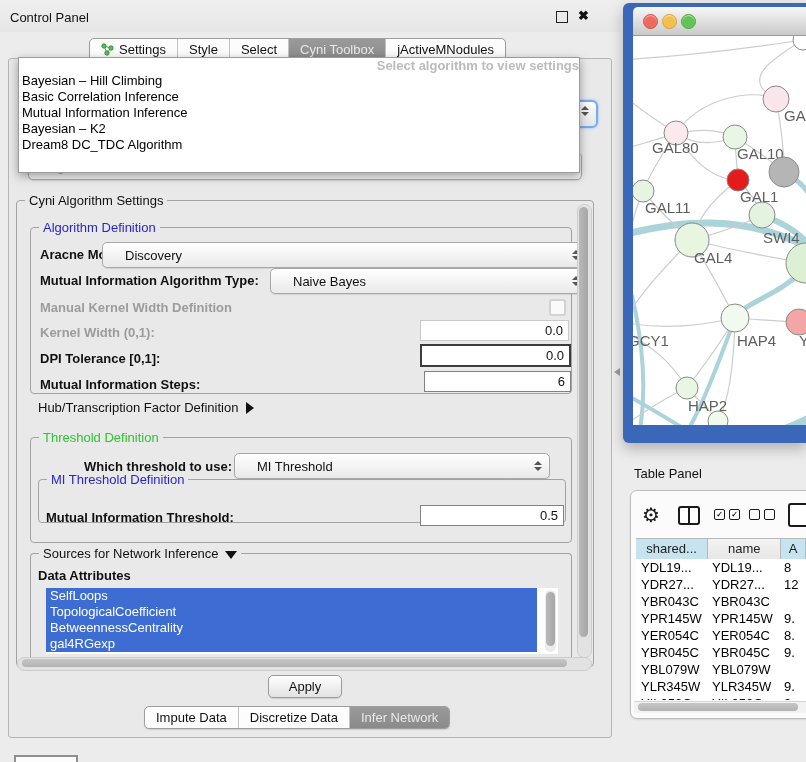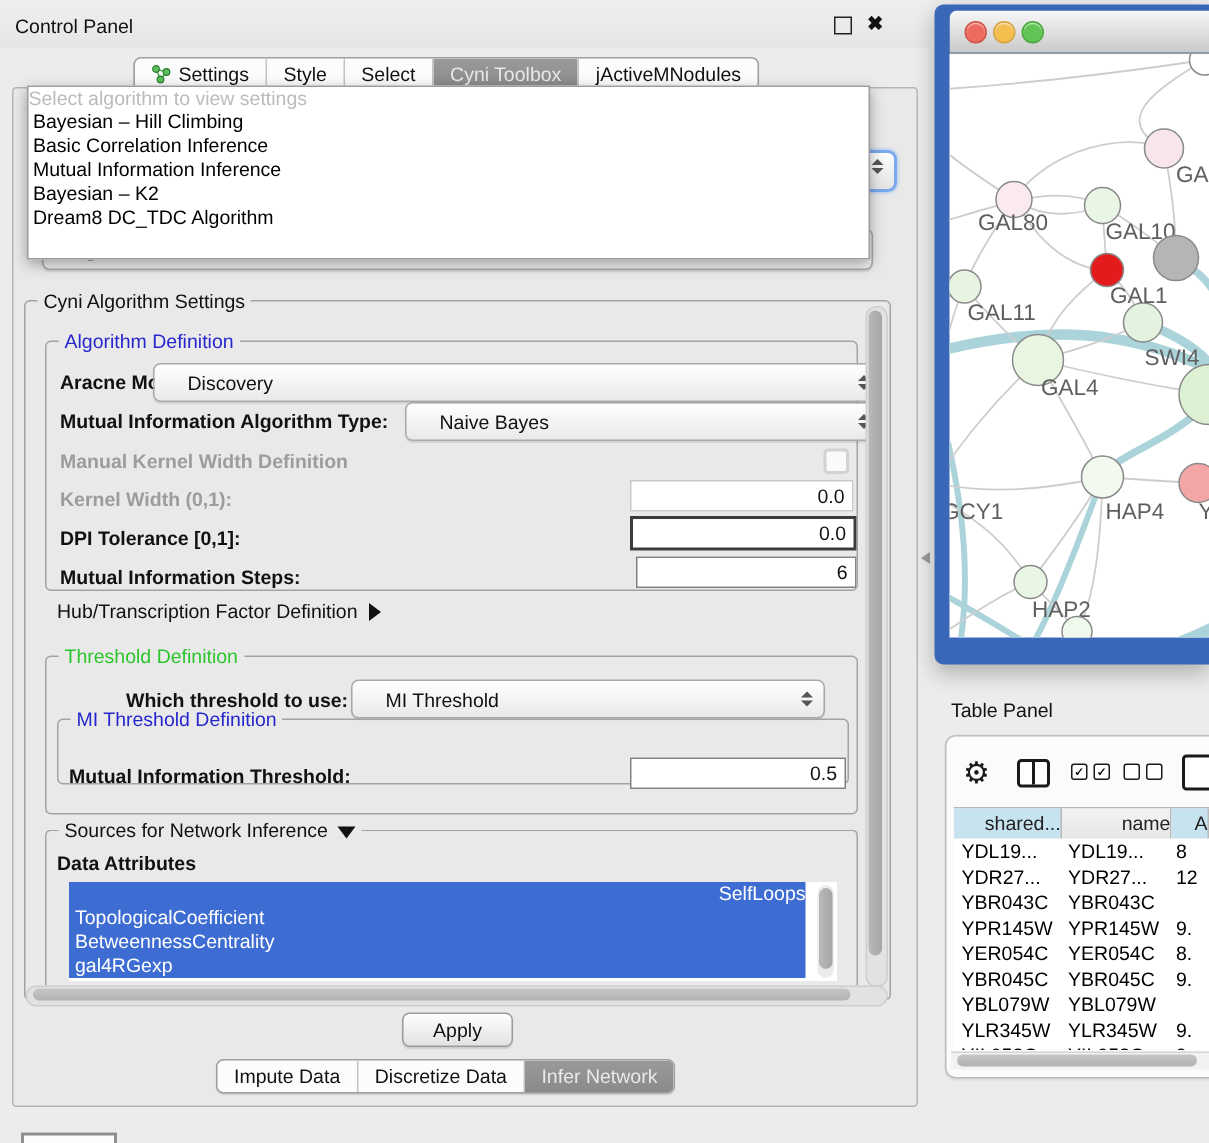--- a/index.html
+++ b/index.html
@@ -35,21 +35,21 @@
   .combo .sp{flex:1;}
   .arrows{width:9px;margin-right:7px;display:flex;flex-direction:column;align-items:center;gap:2px;}
   .arrows i{display:block;width:0;height:0;border-left:4px solid transparent;border-right:4px solid transparent;}
   .arrows .up{border-bottom:4px solid #555;}
   .arrows .dn{border-top:4px solid #555;}
   
   .tfield{background:#FFF;font-size:13px;color:#111;text-align:right;padding:0 5px;display:flex;align-items:center;justify-content:flex-end;}
   
   #dd{left:18px;top:57px;width:560px;height:114px;background:#FFF;border:1px solid #9C9C9C;
       box-shadow:0 3px 9px rgba(0,0,0,0.35);z-index:10;}
-  #dd-ph{text-align:left;color:#BBBBBB;font-size:13px;height:15px;line-height:16px;}
+  #dd-ph{text-align:right;color:#BBBBBB;font-size:13px;height:15px;line-height:16px;font-weight:bold;}
   .dd-item{font-size:13px;line-height:16px;padding-left:3px;color:#000;white-space:nowrap;}
   .dd-item.sel{font-weight:bold;}
   
   .sb-track{background:#E2E2E2;border:1px solid #CDCDCD;border-radius:7px;}
   .sb-thumb{background:linear-gradient(90deg,#B9B9B9,#A6A6A6);border-radius:6px;}
   .sb-thumb-h{background:linear-gradient(#C6C6C6,#B2B2B2);border-radius:6px;}
   
   #attr-list{left:46px;top:588px;width:512px;height:66px;background:#FFF;overflow:hidden;z-index:1;}
   .attr-item{height:16px;line-height:16px;font-size:13px;padding-left:4px;color:#FFF;width:487px;}
   
@@ -69,21 +69,21 @@
   #tl-yellow{left:29px;background:#F5BF4F;border:1px solid #D6A243;}
   #tl-green{left:48px;background:#61C454;border:1px solid #4CA73F;}
   #net-canvas{left:633px;top:36px;width:173px;height:389px;background:#FFF;}
   
   #tp-header-text{left:634px;top:466px;font-size:13px;color:#111;}
   #tp-panel{left:630px;top:490px;width:200px;height:227px;background:#FBFBFB;border:1px solid #BDBDBD;border-radius:7px;box-shadow:0 1px 2px rgba(0,0,0,0.1);}
   .tool-box{border:2px solid #1A1A1A;border-radius:3px;background:#FFF;}
   .mini-cb{width:9px;height:9px;border:1.5px solid #1A1A1A;border-radius:2px;background:#FFF;font-size:8px;line-height:9px;text-align:center;color:#111;font-weight:bold;}
   #tbl{left:636px;top:538px;width:170px;}
   .th-row{display:flex;height:20px;border-top:1px solid #B9B9B9;border-bottom:1px solid #B9B9B9;}
-  .th{font-size:13px;color:#222;text-align:right;line-height:20px;border-right:1px solid #B9B9B9;overflow:hidden;white-space:nowrap;}
+  .th{font-size:13px;color:#222;text-align:center;line-height:20px;border-right:1px solid #B9B9B9;overflow:hidden;white-space:nowrap;}
   #tbl-body{left:636px;top:559px;width:170px;height:141px;overflow:hidden;background:#FFF;}
   .tr{display:flex;height:17px;line-height:17px;font-size:13px;color:#000;}
   .td{padding-left:5px;overflow:hidden;white-space:nowrap;}
   #divider-arrow{left:614px;top:368px;}
   #mini-box{left:14px;top:755px;width:60px;height:12px;border:2px solid #8F8F8F;background:#FCFCFC;}
   #top-tick{left:8px;top:0;width:1px;height:4px;background:#8F8F8F;}
   svg text{font-family:"Liberation Sans",sans-serif;}
 </style>
 </head>
 <body>
@@ -225,21 +225,21 @@
 <div class="abs tfield" style="left:420px;top:505px;width:132px;height:19px;border:1px solid #828282;z-index:1;">
   <span>0.5</span>
 </div>
 
 <div class="abs group" style="left:30px;top:553px;width:540px;height:103px;border-bottom:none;border-bottom-left-radius:0;border-bottom-right-radius:0;z-index:1;">
   <span class="legend" style="color:#111;"><span>Sources for Network Inference</span><span class="tri-down"></span></span>
 </div>
 <span class="abs blab" style="left:38px;top:568px;z-index:1;">Data Attributes</span>
 
 <div class="abs" id="attr-list">
-    <div class="attr-item" style="background: rgb(61, 109, 210); color: rgb(255, 255, 255); text-align: right;">SelfLoops</div>
+    <div class="attr-item" style="background: rgb(61, 109, 210); color: rgb(255, 255, 255);">SelfLoops</div>
     <div class="attr-item" style="background: rgb(61, 109, 210); color: rgb(255, 255, 255);">TopologicalCoefficient</div>
     <div class="attr-item" style="background: rgb(61, 109, 210); color: rgb(255, 255, 255);">BetweennessCentrality</div>
     <div class="attr-item" style="background: rgb(61, 109, 210); color: rgb(255, 255, 255);">gal4RGexp</div>
   </div>
 <div class="abs" style="left:545px;top:590px;width:11px;height:62px;background:#ECECEC;border-radius:6px;z-index:2;">
   <div class="sb-thumb" style="position:absolute;left:1px;top:2px;width:9px;height:54px;"></div>
 </div>
 
 <div class="abs sb-track" style="left:17px;top:657px;width:573px;height:12px;z-index:2;">
   <div class="sb-thumb-h" style="position:absolute;left:4px;top:1px;width:545px;height:8px;"></div>

